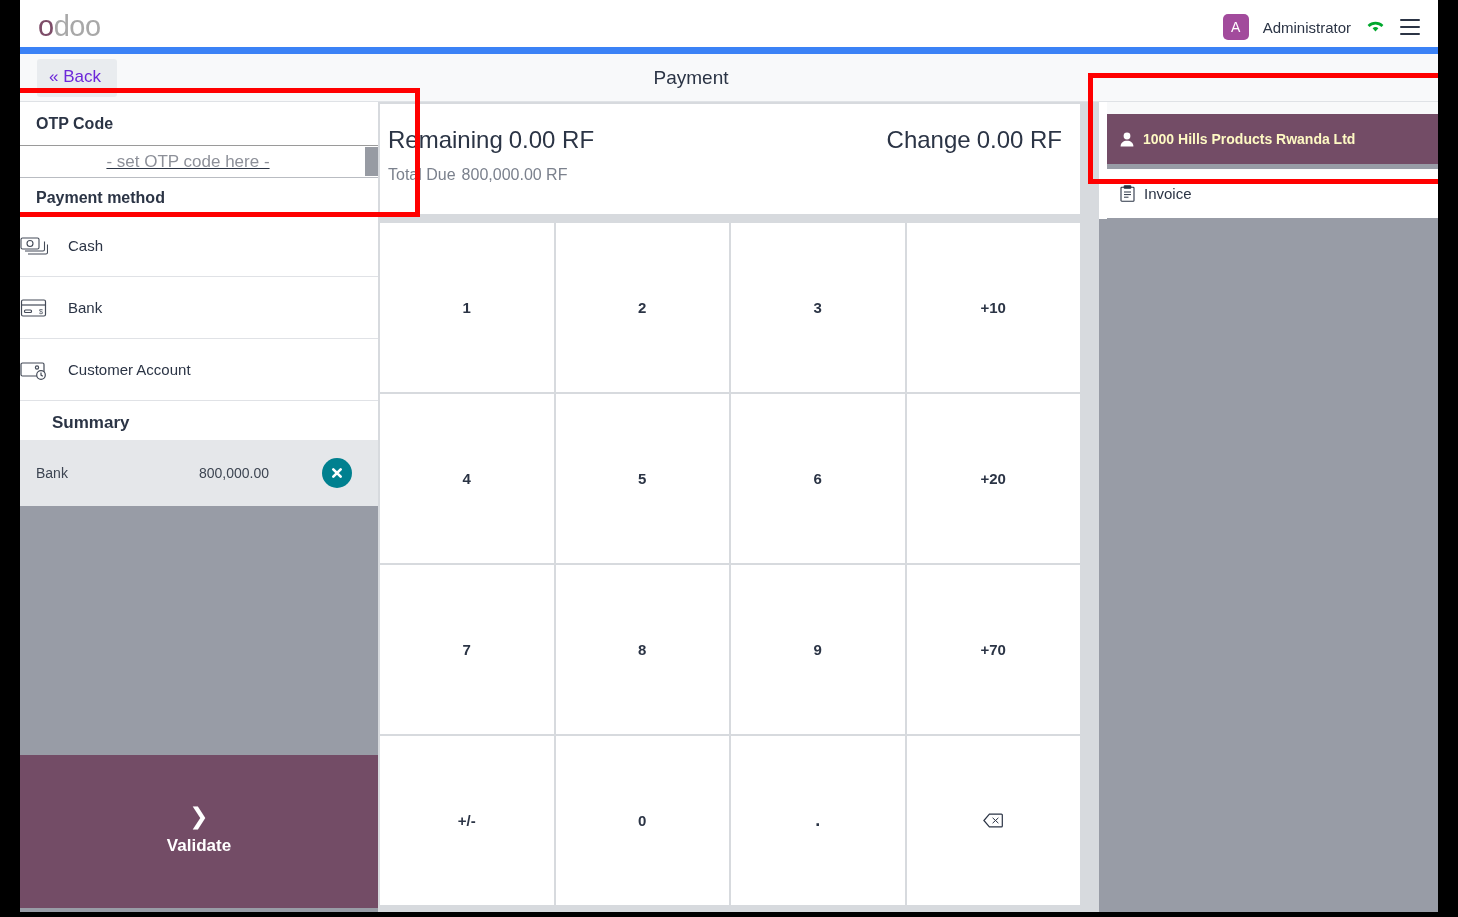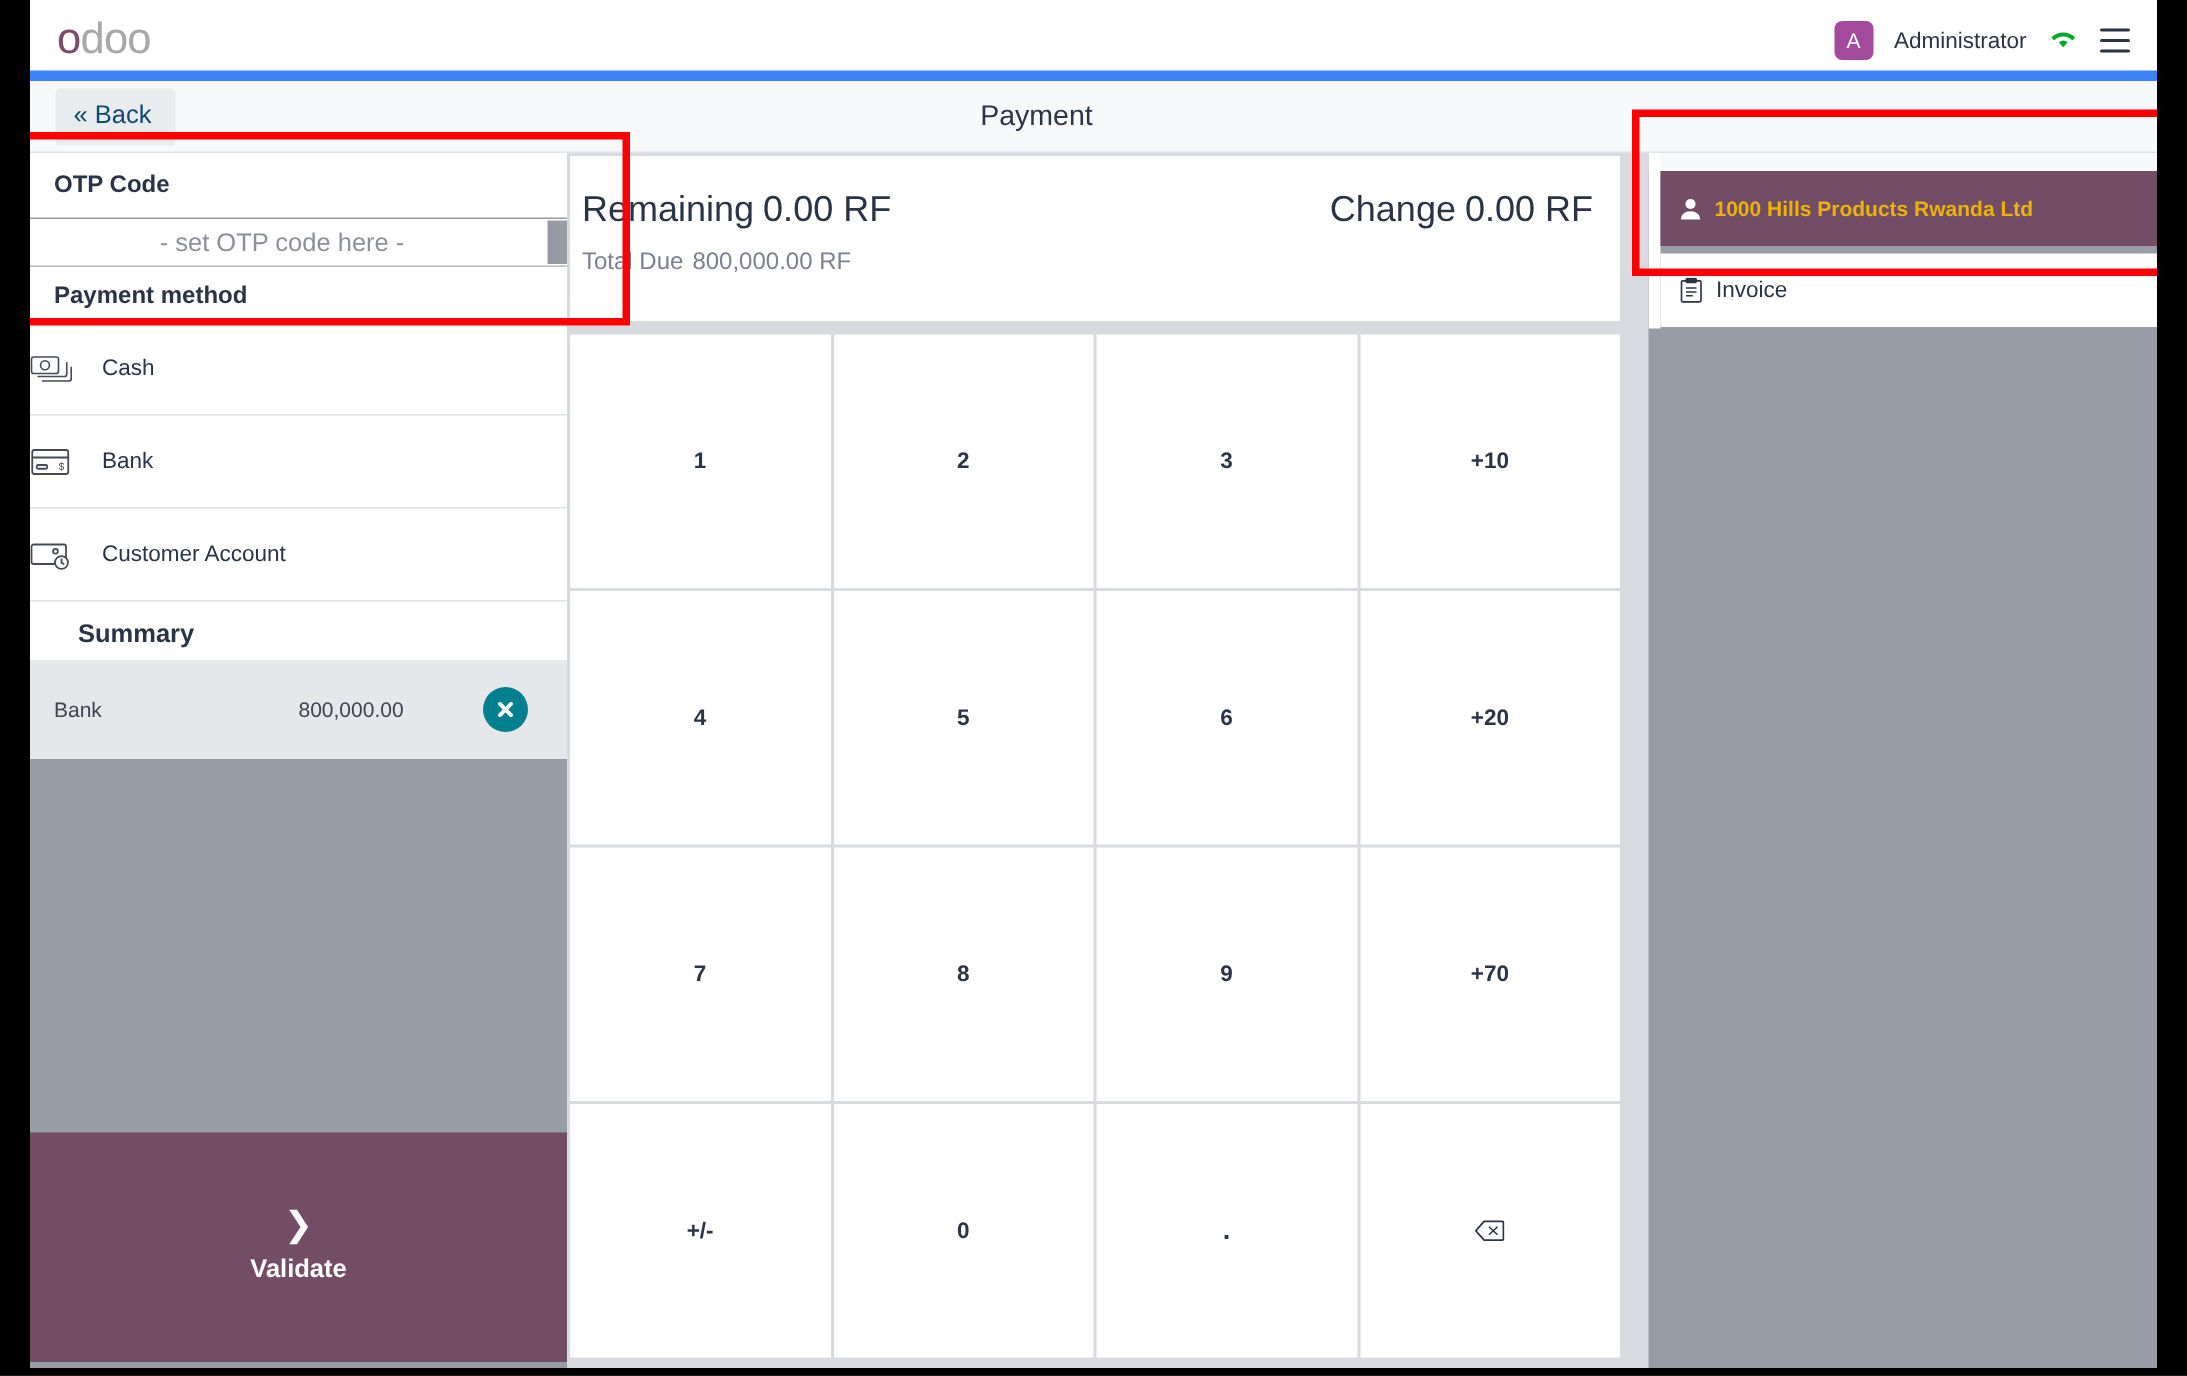--- a/index.html
+++ b/index.html
@@ -64,21 +64,21 @@
   #subheader {
     position: absolute; left: 0; top: 54px; width: 1418px; height: 48px;
     background: #f8f9fa;
     border-bottom: 1px solid #dfe2e6;
     box-sizing: border-box;
   }
   #back-btn {
     position: absolute; left: 17px; top: 5px;
     padding: 8px 16px 10px 12px;
     background: #e9ecef;
-    color: #0c4a6e;
+    color: #6d28d9;
     font-size: 17px;
     border-radius: 3px;
     cursor: pointer;
     white-space: nowrap;
   }
   #page-title {
     position: absolute; left: 0; right: 0; top: 13px;
     text-align: center;
     font-size: 19px; font-weight: 400; color: #2b3445;
   }
@@ -114,20 +114,21 @@
   }
   #otp-input {
     width: 100%; height: 31px;
     border: 0; outline: 0;
     padding: 0 22px 0 0;
     text-align: center;
     font-family: "Liberation Sans", sans-serif;
     font-size: 17px; color: #2b3445;
     background: #fff;
     box-sizing: border-box;
+    text-decoration: underline;
   }
   #otp-input::placeholder { color: #8d9099; opacity: 1; }
   #otp-scroll {
     position: absolute; right: 0; top: 1px;
     width: 13px; height: 29px;
     background: #979ba3;
   }
   #pm-label {
     height: 36px; line-height: 40px;
     padding-left: 16px;
@@ -243,21 +244,21 @@
     overflow: hidden;
   }
   #right-top-strip {
     position: absolute; left: 0; top: 0; width: 339px; height: 12px;
     background: #f8f9fa;
   }
   #customer-btn {
     position: absolute; left: 8px; top: 12px;
     width: 331px; height: 50px;
     background: #734c66;
-    color: #eab308;
+    color: #fef9c3;
     display: flex; align-items: center; gap: 9px;
     padding-left: 13px;
     box-sizing: border-box;
     font-size: 14px; font-weight: bold;
     cursor: pointer;
   }
   #customer-btn svg { display: block; flex: 0 0 auto; }
   #invoice-btn {
     position: absolute; left: 8px; top: 67px;
     width: 331px; height: 49px;

